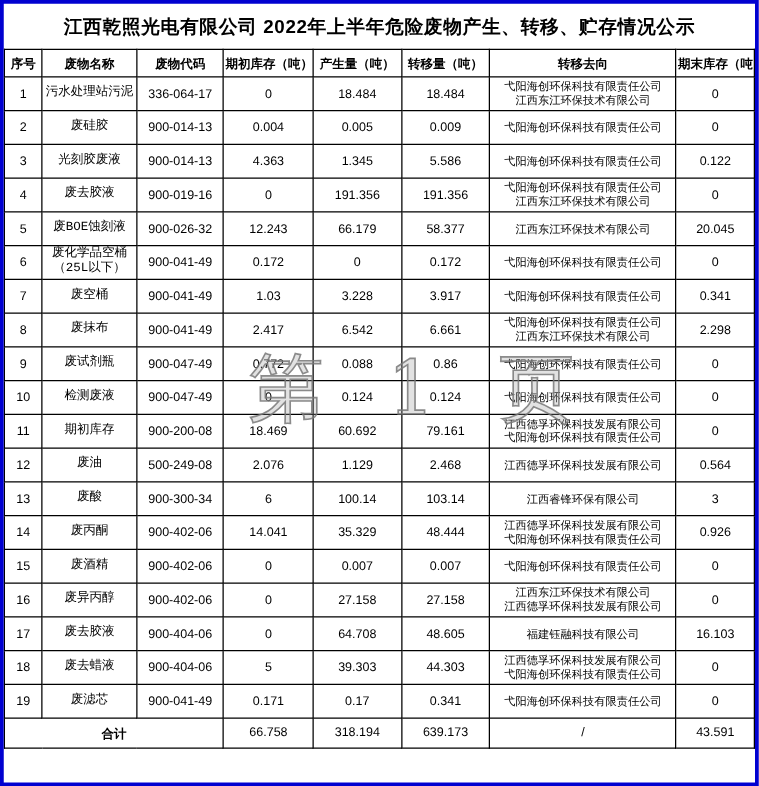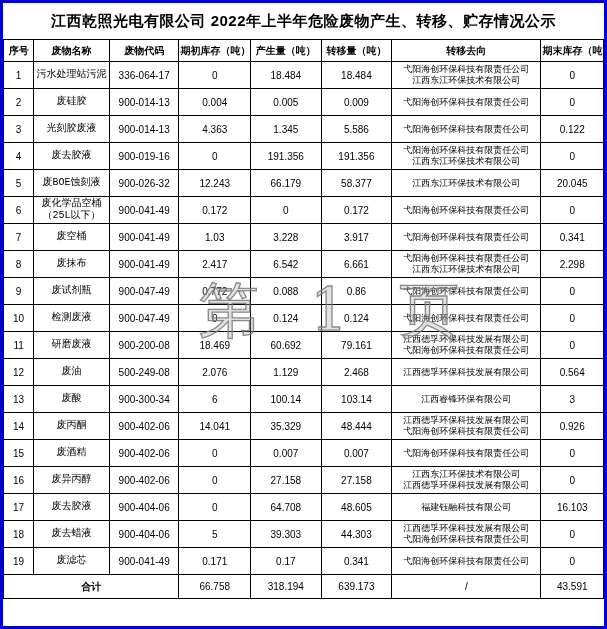--- a/index.html
+++ b/index.html
@@ -201,21 +201,21 @@
     <td class="c-code">900-047-49</td>
     <td class="c-num">0</td>
     <td class="c-num">0.124</td>
     <td class="c-num">0.124</td>
     <td class="c-dest">弋阳海创环保科技有限责任公司</td>
     <td class="c-num">0</td>
   </tr>
 
   <tr>
     <td class="c-num">11</td>
-    <td class="c-name">研磨废液</td>
+    <td class="c-name">期初库存</td>
     <td class="c-code">900-200-08</td>
     <td class="c-num">18.469</td>
     <td class="c-num">60.692</td>
     <td class="c-num">79.161</td>
     <td class="c-dest">江西德孚环保科技发展有限公司
 弋阳海创环保科技有限责任公司</td>
     <td class="c-num">0</td>
   </tr>
 
   <tr>

